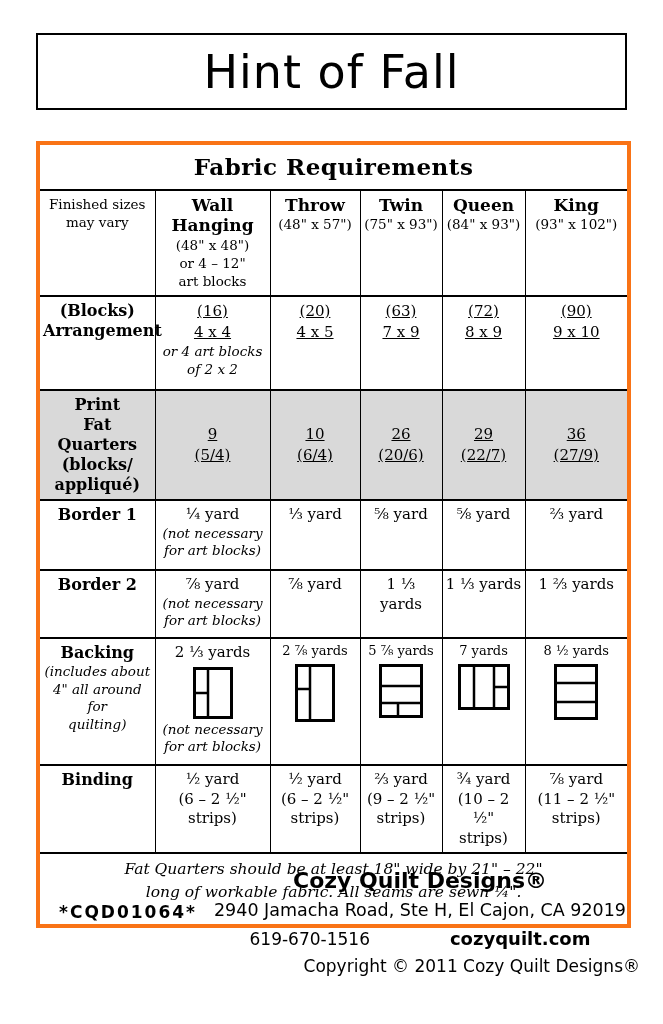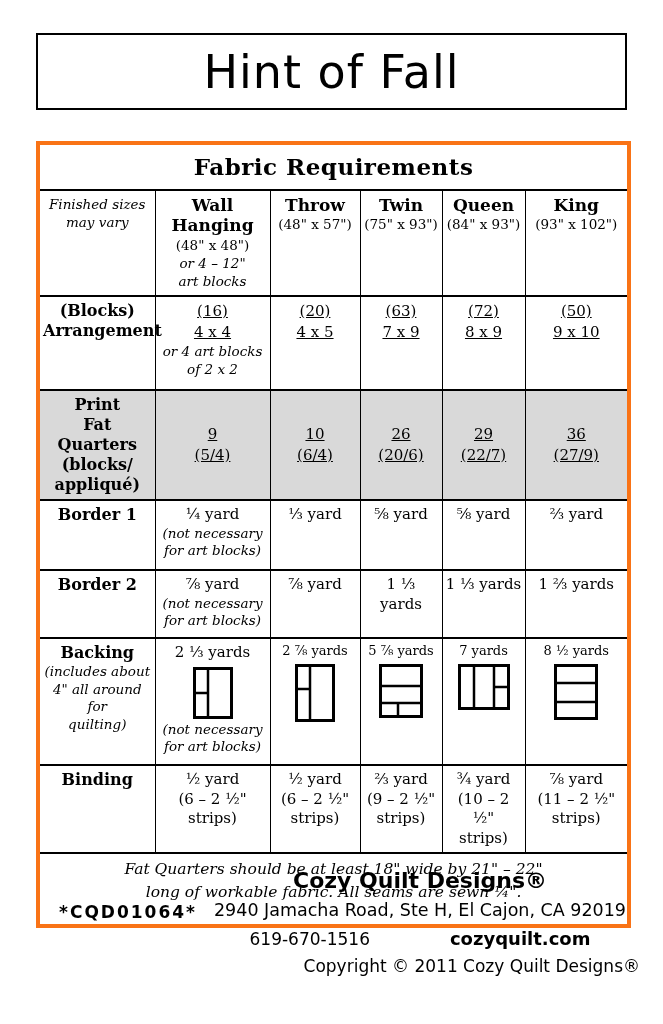--- a/index.html
+++ b/index.html
@@ -30,21 +30,21 @@
   .r-b1 td{height:60px;}
   .r-b2 td{height:58px;}
   .r-backing td{height:117px;}
   .r-binding td{height:67px;}
   .r-note td{height:62px;vertical-align:middle;}
 
   td.label{text-align:left;padding-left:7px;padding-top:6px;}
   .b{font-weight:bold;font-size:16px;line-height:1.25;}
   .bh{font-weight:bold;font-size:17px;line-height:1.2;}
   .sm{font-size:13.5px;line-height:1.35;}
-  .it{font-style:italic;}
+  .it{}
   .amt{font-size:15px;}
   .amt-sm{font-size:13px;}
   .num{font-size:15px;line-height:1.4;text-decoration:underline;}
   .note-line{font-size:13.5px;font-style:italic;line-height:1.3;}
   .foot-line{font-size:15.5px;font-style:italic;line-height:1.5;}
 
   .diag{display:block;margin:4px auto 2px auto;}
 
   
   .footer{position:absolute;left:0;top:868px;width:663px;
@@ -133,21 +133,21 @@
       </td>
       <td>
         <div class="num">(63)</div>
         <div class="num">7 x 9</div>
       </td>
       <td>
         <div class="num">(72)</div>
         <div class="num">8 x 9</div>
       </td>
       <td>
-        <div class="num">(50)</div>
+        <div class="num">(90)</div>
         <div class="num">9 x 10</div>
       </td>
     </tr>
 
     <tr class="r-print">
       <td class="label">
         <div class="b">Print</div>
         <div class="b">Fat Quarters</div>
         <div class="b">(blocks/</div>
         <div class="b">appliqué)</div>

